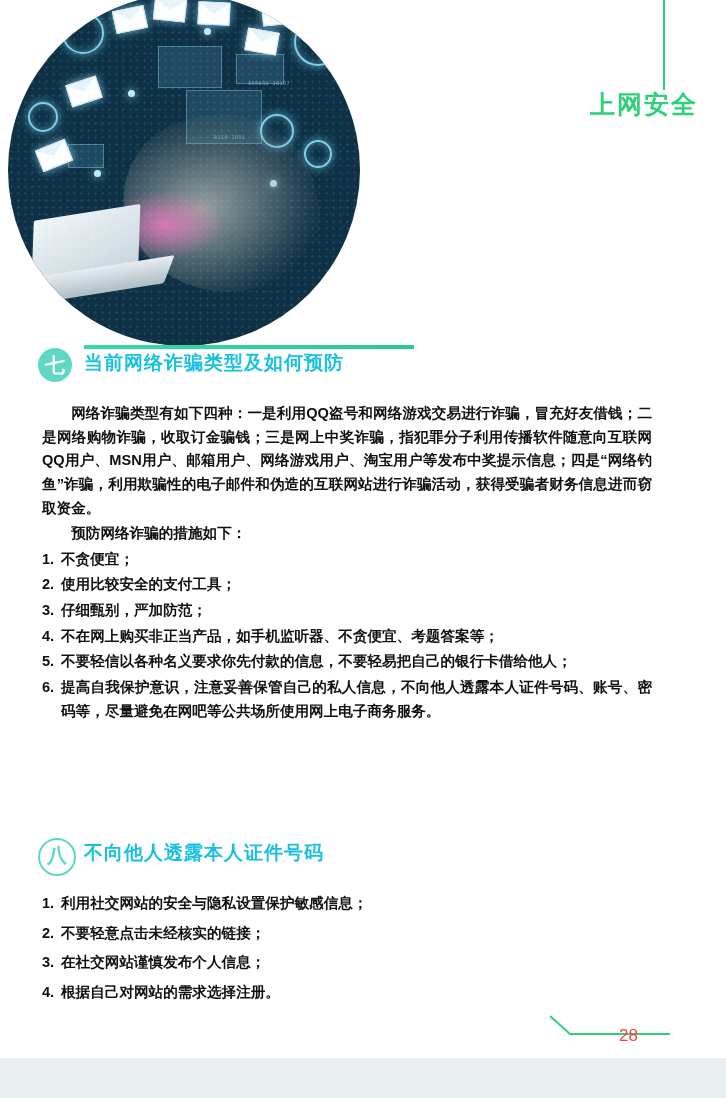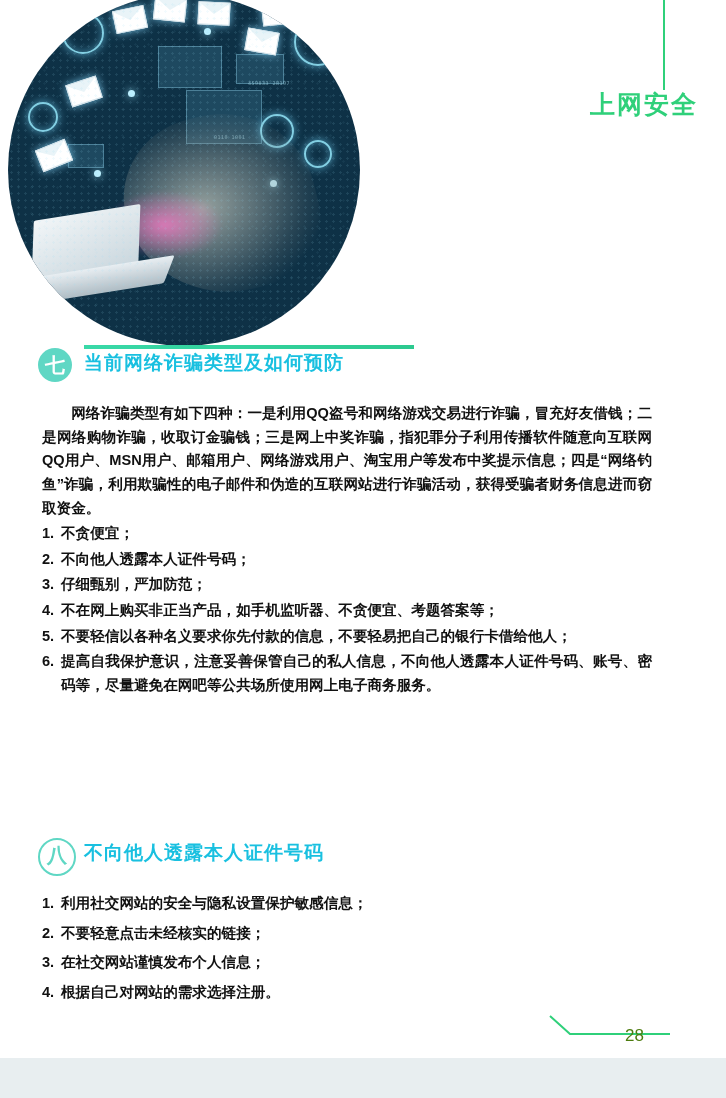--- a/index.html
+++ b/index.html
@@ -262,24 +262,24 @@
   .footer-line {
     position: absolute;
     right: 0;
     bottom: 48px;
     width: 726px;
     height: 40px;
     pointer-events: none;
   }
   .page-num {
     position: absolute;
-    right: 26px;
+    right: 32px;
     bottom: 52px;
     font-size: 17px;
-    color: #4d7c0f;
+    color: #ef4444;
     font-family: "Liberation Sans", sans-serif;
   }
   .bottom-band {
     position: absolute;
     left: 0;
     bottom: 0;
     width: 726px;
     height: 40px;
     background: #e8eef0;
   }
@@ -337,23 +337,24 @@
 
   <div class="section" style="top:348px;">
     <div class="sec-head">
       <div class="sec-bar"></div>
       <div class="sec-num">七</div>
       <div class="sec-title">当前网络诈骗类型及如何预防</div>
     </div>
 
     <div class="body-text" style="position:absolute; left:42px; top:54px; width:610px;">
       <p class="para">网络诈骗类型有如下四种：一是利用QQ盗号和网络游戏交易进行诈骗，冒充好友借钱；二是网络购物诈骗，收取订金骗钱；三是网上中奖诈骗，指犯罪分子利用传播软件随意向互联网QQ用户、MSN用户、邮箱用户、网络游戏用户、淘宝用户等发布中奖提示信息；四是“网络钓鱼”诈骗，利用欺骗性的电子邮件和伪造的互联网站进行诈骗活动，获得受骗者财务信息进而窃取资金。</p>
+      <p class="para">预防网络诈骗的措施如下：</p>
       <ul class="list">
         <li><span class="num">1.</span><span>不贪便宜；</span></li>
-        <li><span class="num">2.</span><span>不向他人透露本人证件号码；</span></li>
+        <li><span class="num">2.</span><span>使用比较安全的支付工具；</span></li>
         <li><span class="num">3.</span><span>仔细甄别，严加防范；</span></li>
         <li><span class="num">4.</span><span>不在网上购买非正当产品，如手机监听器、不贪便宜、考题答案等；</span></li>
         <li><span class="num">5.</span><span>不要轻信以各种名义要求你先付款的信息，不要轻易把自己的银行卡借给他人；</span></li>
         <li><span class="num">6.</span><span>提高自我保护意识，注意妥善保管自己的私人信息，不向他人透露本人证件号码、账号、密码等，尽量避免在网吧等公共场所使用网上电子商务服务。</span></li>
       </ul>
     </div>
   </div>
 
   <div class="section" style="top:838px;">
     <div class="sec-head">

